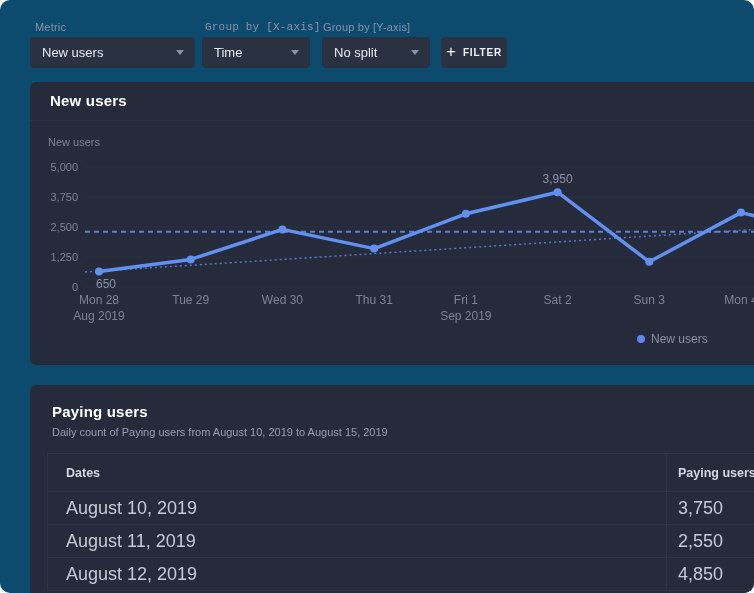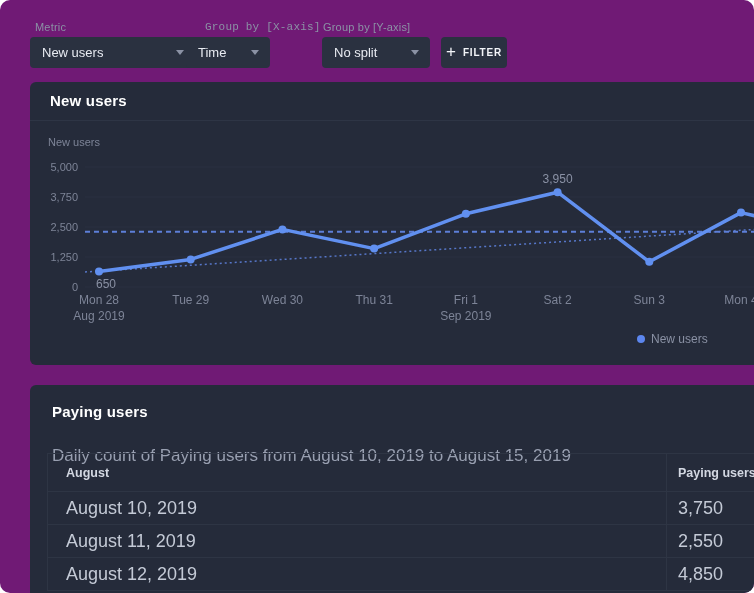--- a/index.html
+++ b/index.html
@@ -1,37 +1,37 @@
 <!DOCTYPE html>
 <html><head>
 <meta charset="utf-8">
 <style>
   html,body{margin:0;padding:0;background:#ffffff;font-family:"Liberation Sans","DejaVu Sans",sans-serif;}
-  #app{position:relative;width:754px;height:593px;background:#701a75;border-radius:10px;overflow:hidden;}
+  #app{position:relative;width:754px;height:593px;background:#0c4a6e;border-radius:10px;overflow:hidden;}
 
   
   .ctrl-label{position:absolute;font-size:11px;color:#8b92a5;letter-spacing:.2px;}
   .dropdown{position:absolute;height:31px;background:#2a3140;border-radius:4px;display:flex;align-items:center;
             padding:0 12px;box-sizing:border-box;cursor:pointer;}
   .dropdown .val{font-size:13px;color:#e8ebf2;}
   .chev{position:absolute;right:11px;top:13px;width:0;height:0;border-left:4px solid transparent;
         border-right:4px solid transparent;border-top:5px solid #8b92a5;}
   .filter-btn{position:absolute;left:441px;top:37px;width:66px;height:31px;background:#2a3140;border-radius:4px;
               display:flex;align-items:center;justify-content:center;cursor:pointer;}
   .filter-btn .plus{color:#f2f4f8;font-size:17px;font-weight:400;line-height:1;margin-right:7px;margin-top:-2px;}
   .filter-btn .txt{color:#f2f4f8;font-size:10px;font-weight:bold;letter-spacing:.8px;}
 
   
   .card{position:absolute;left:30px;width:732px;background:#252b3a;border-radius:6px;}
   #chart-card{top:82px;height:283px;}
   #table-card{top:385px;height:215px;}
   .card-title{position:absolute;left:20px;top:10px;font-size:15px;font-weight:bold;color:#ffffff;letter-spacing:.2px;}
   .card-divider{position:absolute;left:0;top:38px;width:100%;height:1px;background:#2e3545;}
   #table-card .card-title{left:22px;top:18px;}
-  .card-subtitle{position:absolute;left:22px;top:41px;font-size:17px;color:#989fb0;margin-top:20px;}
+  .card-subtitle{position:absolute;left:22px;top:41px;font-size:11px;color:#989fb0;}
 
   
   #chart-svg{position:absolute;left:0;top:0;}
   .ax-title{fill:#7d8497;font-size:11px;}
   .ytick{fill:#7d8497;font-size:11px;}
   .xtick{fill:#7d8497;font-size:12px;}
   .pt-label{fill:#8a91a4;font-size:12px;}
   .grid{stroke:#2b3140;stroke-width:1;}
   .trend{stroke:#5777c9;stroke-width:1.5;stroke-dasharray:2 3;}
   .avg{stroke:#5d7fd8;stroke-width:2;stroke-dasharray:5 4;}
@@ -54,21 +54,21 @@
 <div id="app">
 
   <div>
     <span class="ctrl-label" style="left:35px;top:21px;">Metric</span>
     <div class="dropdown" style="left:30px;top:37px;width:165px;">
       <span class="val">New users</span>
       <span class="chev"></span>
     </div>
 
     <span class="ctrl-label" style="left:205px;top:21px;font-family:Liberation Mono, monospace;">Group by [X-axis]</span>
-    <div class="dropdown" style="left:186px;top:37px;width:84px;text-align:center;">
+    <div class="dropdown" style="left:202px;top:37px;width:108px;text-align:center;">
       <span class="val">Time</span>
       <span class="chev"></span>
     </div>
 
     <span class="ctrl-label" style="left:323px;top:21px;">Group by [Y-axis]</span>
     <div class="dropdown" style="left:322px;top:37px;width:108px;">
       <span class="val">No split</span>
       <span class="chev"></span>
     </div>
 
@@ -119,21 +119,21 @@
         <circle cx="611" cy="257" r="4" fill="#5c86ee"></circle>
         <text x="621" y="261" class="legend-text">New users</text>
       </svg>
   </div>
 
   <div class="card" id="table-card">
     <span class="card-title">Paying users</span>
     <span class="card-subtitle">Daily count of Paying users from August 10, 2019 to August 15, 2019</span>
     <div class="table">
       <div class="t-row t-head">
-        <div class="c-date">August</div>
+        <div class="c-date">Dates</div>
         <div class="c-val">Paying users</div>
       </div>
       <div id="table-rows">
           <div class="t-row t-body-row">
             <div class="c-date">August 10, 2019</div>
             <div class="c-val">3,750</div>
           </div>
           <div class="t-row t-body-row">
             <div class="c-date">August 11, 2019</div>
             <div class="c-val">2,550</div>

